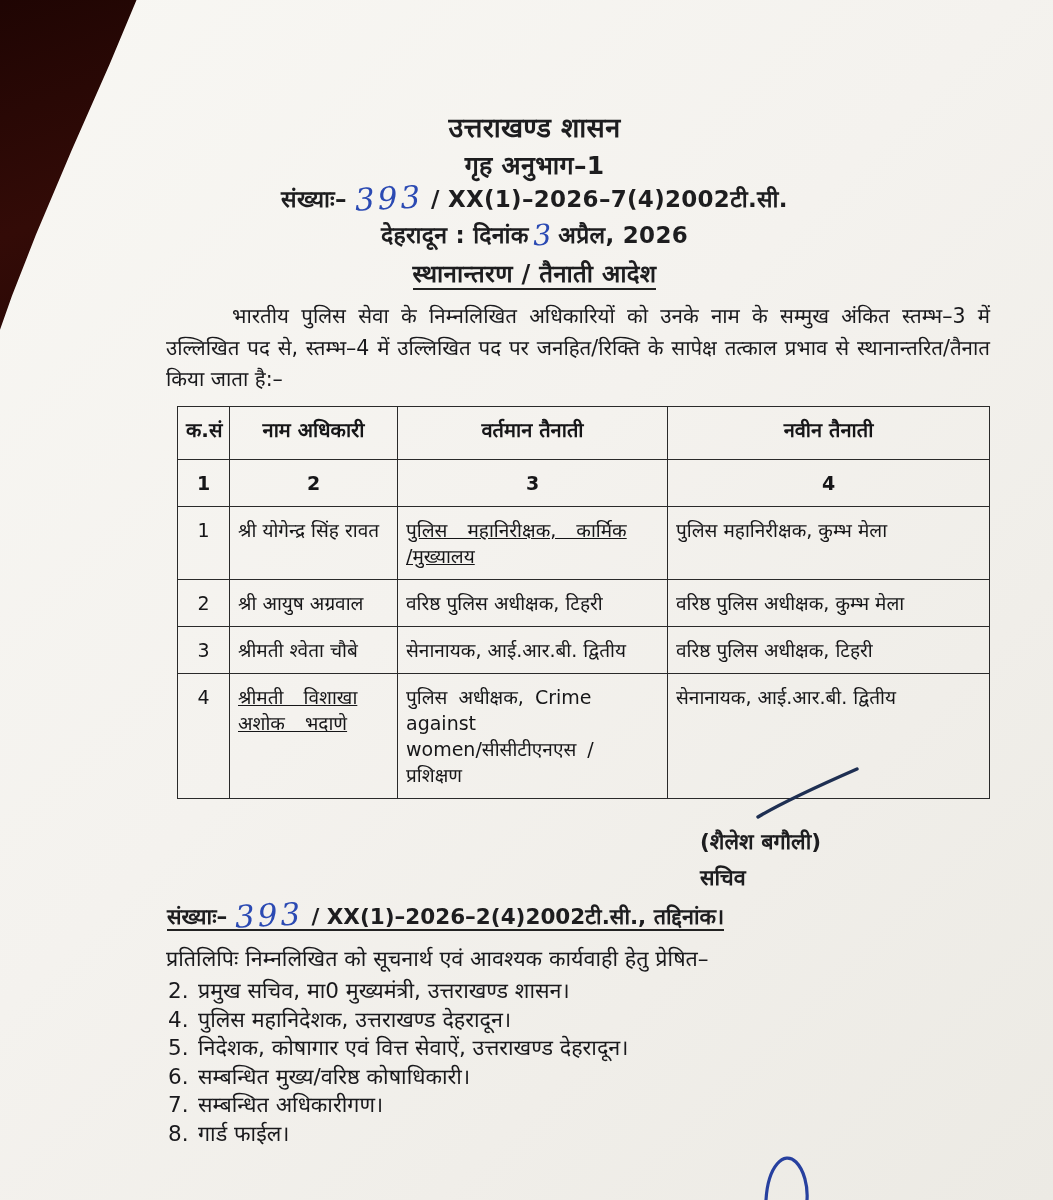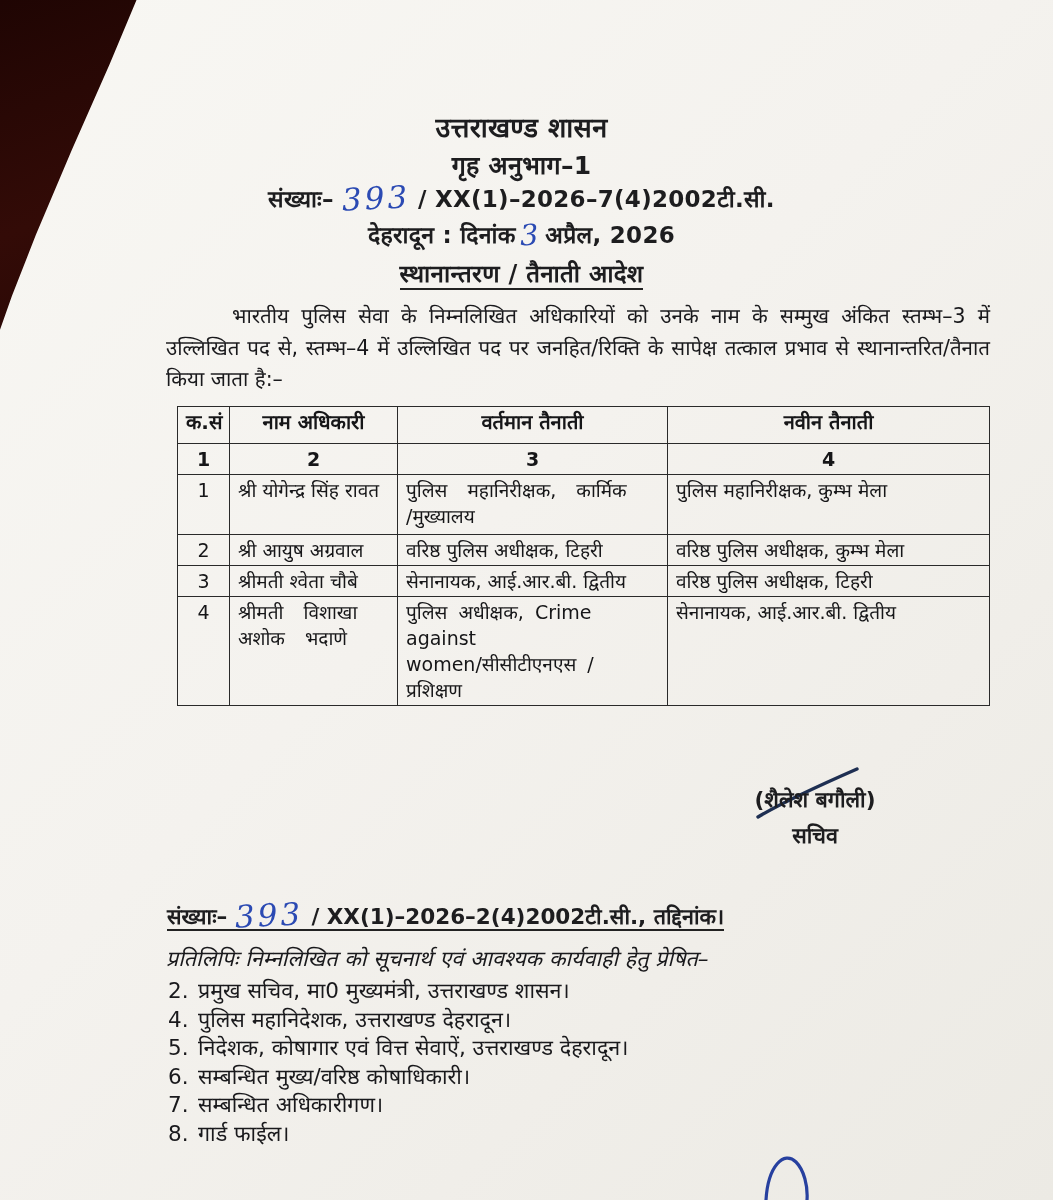--- a/index.html
+++ b/index.html
@@ -13,21 +13,21 @@
     background:linear-gradient(135deg,#f8f7f3 0%,#f4f2ee 45%,#eceae4 100%);
     color:#1d1d1f;
   }
   
   .corner-shadow{
     position:absolute;top:0;left:0;width:150px;height:340px;
     background:linear-gradient(160deg,#1f0503 0%,#330b07 60%,#2a0805 100%);
     clip-path:polygon(0 0,91% 0,73% 19%,48% 44%,24% 69%,8% 87%,0 97%);
   }
   .head{
-    position:absolute;left:95px;width:853px;text-align:center;
+    position:absolute;left:108px;width:853px;text-align:center;
     font-weight:bold;letter-spacing:.3px;
   }
   .head-org{top:108px;font-size:27px;}
   .head-section{top:147px;font-size:25px;}
   .head-ref{top:182px;font-size:23px;}
   .head-date{top:218px;font-size:23px;}
   .head-title{top:256px;font-size:24px;}
   .underlined{border-bottom:2.2px solid #222;padding-bottom:0;}
   .handwrite{
     display:inline-block;
@@ -45,35 +45,35 @@
   .para1{top:301px;text-indent:66px;}
   .para2{top:650px;line-height:30px;}
   .para2-num{font-weight:bold;margin-right:30px;}
   table.order{
     position:absolute;left:177px;top:406px;width:812px;
     border-collapse:collapse;table-layout:fixed;
     font-size:19px;color:#161618;
   }
   table.order td{
     border:1.7px solid #2a2a2a;
-    padding:2px 8px;vertical-align:top;line-height:26px;
+    padding:10px 8px;vertical-align:top;line-height:26px;
     white-space:pre-line;overflow:hidden;
   }
   td.c-sno{text-align:center;}
   tr.hrow td{font-weight:bold;text-align:center;height:32px;font-size:20px;white-space:nowrap;}
   tr.nrow td{font-weight:bold;text-align:center;height:24px;}
   tr.r1{height:60px;} tr.r2{height:30px;} tr.r3{height:28px;} tr.r4{height:57px;}
-  .gapped{word-spacing:14px;}
+  .gapped{word-spacing:14px;text-decoration:underline;}
   .gapped-sm{word-spacing:5px;}
-  .sig-block{position:absolute;left:700px;top:784px;width:230px;text-align:center;}
+  .sig-block{position:absolute;left:700px;top:826px;width:230px;}
   .sig-name{font-size:21.5px;font-weight:bold;}
   .sig-title{font-size:21.5px;font-weight:bold;margin-top:7px;}
   .sig-stroke{position:absolute;left:745px;top:756px;}
   .footer-ref{position:absolute;left:167px;top:901px;font-size:21.5px;font-weight:bold;}
-  .copy-line{position:absolute;left:166px;top:943px;font-size:21.5px;color:#19191c;font-style:italic;}
+  .copy-line{position:absolute;left:166px;top:943px;font-size:21.5px;color:#19191c;}
   .cc-list{position:absolute;left:168px;top:977px;font-size:21.5px;color:#19191c;}
   .cc-item{line-height:28.6px;}
   .cc-num{display:inline-block;width:30px;}
   .pen-loop{position:absolute;left:760px;top:1148px;}
 </style>
 </head>
 <body>
 
 <div class="page">
 

